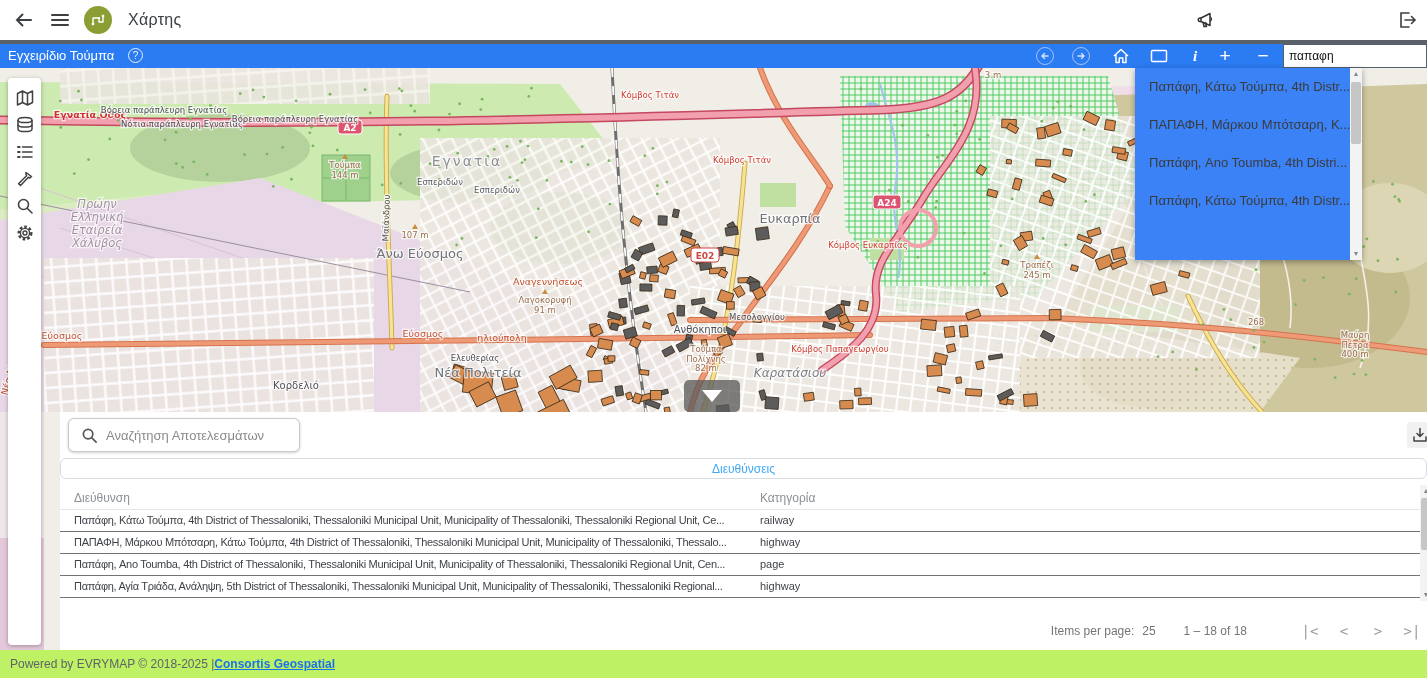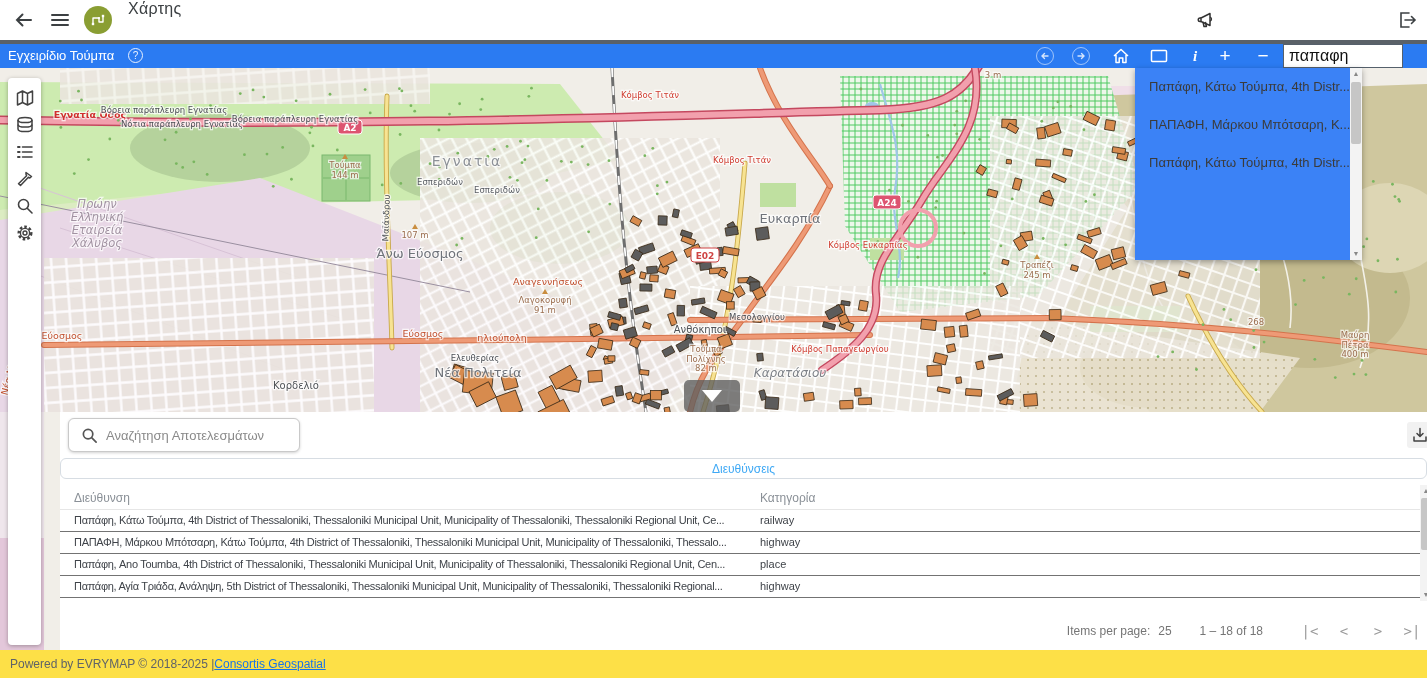--- a/index.html
+++ b/index.html
@@ -4,36 +4,36 @@
 <style>
   * { margin:0; padding:0; box-sizing:border-box; }
   html,body { width:1427px; height:678px; overflow:hidden; font-family:"Liberation Sans",sans-serif; background:#fff; }
 
   
   #appbar { position:absolute; left:0; top:0; width:1427px; height:40px; background:#fff; z-index:30; }
   #appbar .iconbtn { position:absolute; top:8px; width:24px; height:24px; display:flex; align-items:center; justify-content:center; cursor:pointer; color:#3c4043; }
   #back-arrow { left:12px; }
   #hamburger { left:48px; }
   #app-logo { position:absolute; left:84px; top:6px; width:28px; height:28px; border-radius:50%; background:#8a9e33; display:flex; align-items:center; justify-content:center; }
-  #app-title { position:absolute; left:128px; top:0; font-size:16px; color:#3c4043; font-weight:500; letter-spacing:.3px; }
+  #app-title { position:absolute; left:128px; top:11px; font-size:16px; color:#3c4043; font-weight:500; letter-spacing:.3px; }
   #megaphone { left:1196px; }
   #logout { left:1395px; }
 
   
   #bluebar { position:absolute; left:0; top:40px; width:1427px; height:28px; background:#2b7bf2; border-top:4px solid #5a6168; z-index:31; }
   #manual-link { position:absolute; left:8px; top:4px; color:#fff; font-size:13px; cursor:pointer; }
   #help-icon { position:absolute; left:128px; top:4px; width:15px; height:15px; border:1.3px solid #e8f0fe; border-radius:50%; color:#e8f0fe; font-size:10px; line-height:13px; text-align:center; cursor:pointer; }
   .navico { position:absolute; top:1px; width:26px; height:22px; display:flex; align-items:center; justify-content:center; color:#fff; cursor:pointer; }
   .circbtn { border:1.5px solid rgba(255,255,255,.55); border-radius:50%; width:18px; height:18px; top:3px; color:rgba(255,255,255,.75); font-size:11px; }
   #nav-prev { left:1036px; } #nav-next { left:1072px; }
   #nav-home { left:1108px; } #nav-extent { left:1146px; }
   #nav-info { left:1182px; font-family:"Liberation Serif",serif; font-size:15px; font-style:italic; font-weight:bold; }
   #zoom-in  { left:1212px; font-size:19px; font-weight:400; }
   #zoom-out { left:1250px; font-size:19px; }
-  #map-search { position:absolute; left:1283px; top:0; width:120px; height:24px; border:1px solid #55606c; background:#fff; font-size:16px; padding:0 5px; color:#111; outline:none; }
+  #map-search { position:absolute; left:1283px; top:0; width:144px; height:24px; border:1px solid #55606c; background:#fff; font-size:12px; padding:0 5px; color:#111; outline:none; }
 
   
   #dropdown { position:absolute; left:1135px; top:68px; width:227px; height:192px; background:#3b82f6; box-shadow:0 2px 6px rgba(0,0,0,.35); z-index:40; display:flex; }
   #dd-list { flex:1; overflow:hidden; }
   .dd-item { height:38px; line-height:38px; padding-left:14px; font-size:13px; color:#3b3b3b; white-space:nowrap; overflow:hidden; cursor:pointer; }
   .vscroll { width:12px; background:#f3f3f3; position:relative; flex:none; }
   .vscroll .sb-up, .vscroll .sb-dn { position:absolute; left:0; width:12px; height:12px; font-size:7px; color:#888; text-align:center; line-height:12px; cursor:pointer; }
   .vscroll .sb-up { top:0; } .vscroll .sb-dn { bottom:0; }
   .vscroll .sb-thumb { position:absolute; left:1px; width:10px; background:#c6c6c6; border-radius:2px; cursor:pointer; }
 
@@ -75,26 +75,26 @@
   #thead .c1 { position:absolute; left:14px; top:7px; }
   #thead .c2 { position:absolute; left:700px; top:7px; }
   #tbody { position:absolute; left:0; top:98px; width:1360px; }
   .trow { position:relative; height:22px; border-bottom:1px solid #737373; cursor:pointer; }
   .trow .c1 { position:absolute; left:14px; top:4px; width:672px; font-size:11px; letter-spacing:-.3px; color:#3f4349; white-space:nowrap; overflow:hidden; text-overflow:ellipsis; }
   .trow .c2 { position:absolute; left:700px; top:4px; font-size:11px; color:#3f4349; }
   #tablescroll { position:absolute; right:11px; top:73px; height:116px; }
   #paginator { position:absolute; right:14px; bottom:8px; height:22px; display:flex; align-items:center; gap:0; color:#757575; font-size:12px; }
   #paginator .pg-label { margin-right:8px; }
   #paginator .pg-size { margin-right:28px; cursor:pointer; }
-  #paginator .pg-range { margin-right:30px; }
+  #paginator .pg-range { margin-right:46px; }
   .pg-btn { width:34px; text-align:center; color:#9a9a9a; font-size:14px; cursor:pointer; font-family:"DejaVu Sans Mono",monospace; }
 
   
-  #footer { position:absolute; left:0; top:650px; width:1427px; height:28px; background:#fde047; z-index:7; display:flex; align-items:center; padding-left:10px; font-size:12px; color:#5f6368; }
-  #footer a { color:#1a73e8; text-decoration:underline; cursor:pointer; }
+  #footer { position:absolute; left:0; top:650px; width:1427px; height:28px; background:#bef264; z-index:7; display:flex; align-items:center; padding-left:10px; font-size:12px; color:#5f6368; }
+  #footer a { color:#1a73e8; text-decoration:underline; cursor:pointer;font-weight:bold; }
 </style>
 </head>
 <body>
 
 <div id="map-wrap">
 <svg width="1427" height="582" viewBox="0 0 1427 582" xmlns="http://www.w3.org/2000/svg">
   <defs>
     <pattern id="stA" width="15" height="15" patternUnits="userSpaceOnUse" patternTransform="rotate(-4)">
       <path d="M0,7.5H15 M7.5,0V15" stroke="#ffffff" stroke-width="2.4"></path>
     </pattern>
@@ -683,20 +683,21 @@
   <div class="navico" id="nav-info">i</div>
   <div class="navico" id="zoom-in">+</div>
   <div class="navico" id="zoom-out">−</div>
   <input id="map-search" type="text" value="παπαφη" style="">
 </div>
 
 <div id="dropdown">
   <div id="dd-list">
       <div class="dd-item">Παπάφη, Κάτω Τούμπα, 4th Distr...</div>
       <div class="dd-item">ΠΑΠΑΦΗ, Μάρκου Μπότσαρη, Κ...</div>
+      <div class="dd-item">Παπάφη, Ano Toumba, 4th Distri...</div>
       <div class="dd-item">Παπάφη, Κάτω Τούμπα, 4th Distr...</div>
     </div>
   <div class="vscroll">
     <div class="sb-up">▲</div>
     <div class="sb-thumb" style="top:14px;height:62px;"></div>
     <div class="sb-dn">▼</div>
   </div>
 </div>
 
 <div id="panel">
@@ -724,21 +725,21 @@
       <div class="trow">
         <div class="c1">Παπάφη, Κάτω Τούμπα, 4th District of Thessaloniki, Thessaloniki Municipal Unit, Municipality of Thessaloniki, Thessaloniki Regional Unit, Ce...</div>
         <div class="c2">railway</div>
       </div>
       <div class="trow">
         <div class="c1">ΠΑΠΑΦΗ, Μάρκου Μπότσαρη, Κάτω Τούμπα, 4th District of Thessaloniki, Thessaloniki Municipal Unit, Municipality of Thessaloniki, Thessalo...</div>
         <div class="c2">highway</div>
       </div>
       <div class="trow">
         <div class="c1">Παπάφη, Ano Toumba, 4th District of Thessaloniki, Thessaloniki Municipal Unit, Municipality of Thessaloniki, Thessaloniki Regional Unit, Cen...</div>
-        <div class="c2">place</div>
+        <div class="c2">page</div>
       </div>
       <div class="trow">
         <div class="c1">Παπάφη, Αγία Τριάδα, Ανάληψη, 5th District of Thessaloniki, Thessaloniki Municipal Unit, Municipality of Thessaloniki, Thessaloniki Regional...</div>
         <div class="c2">highway</div>
       </div>
     </div>
   <div id="tablescroll" class="vscroll" style="height:116px;">
     <div class="sb-up">▲</div>
     <div class="sb-thumb" style="top:13px;height:52px;"></div>
     <div class="sb-dn">▼</div>

